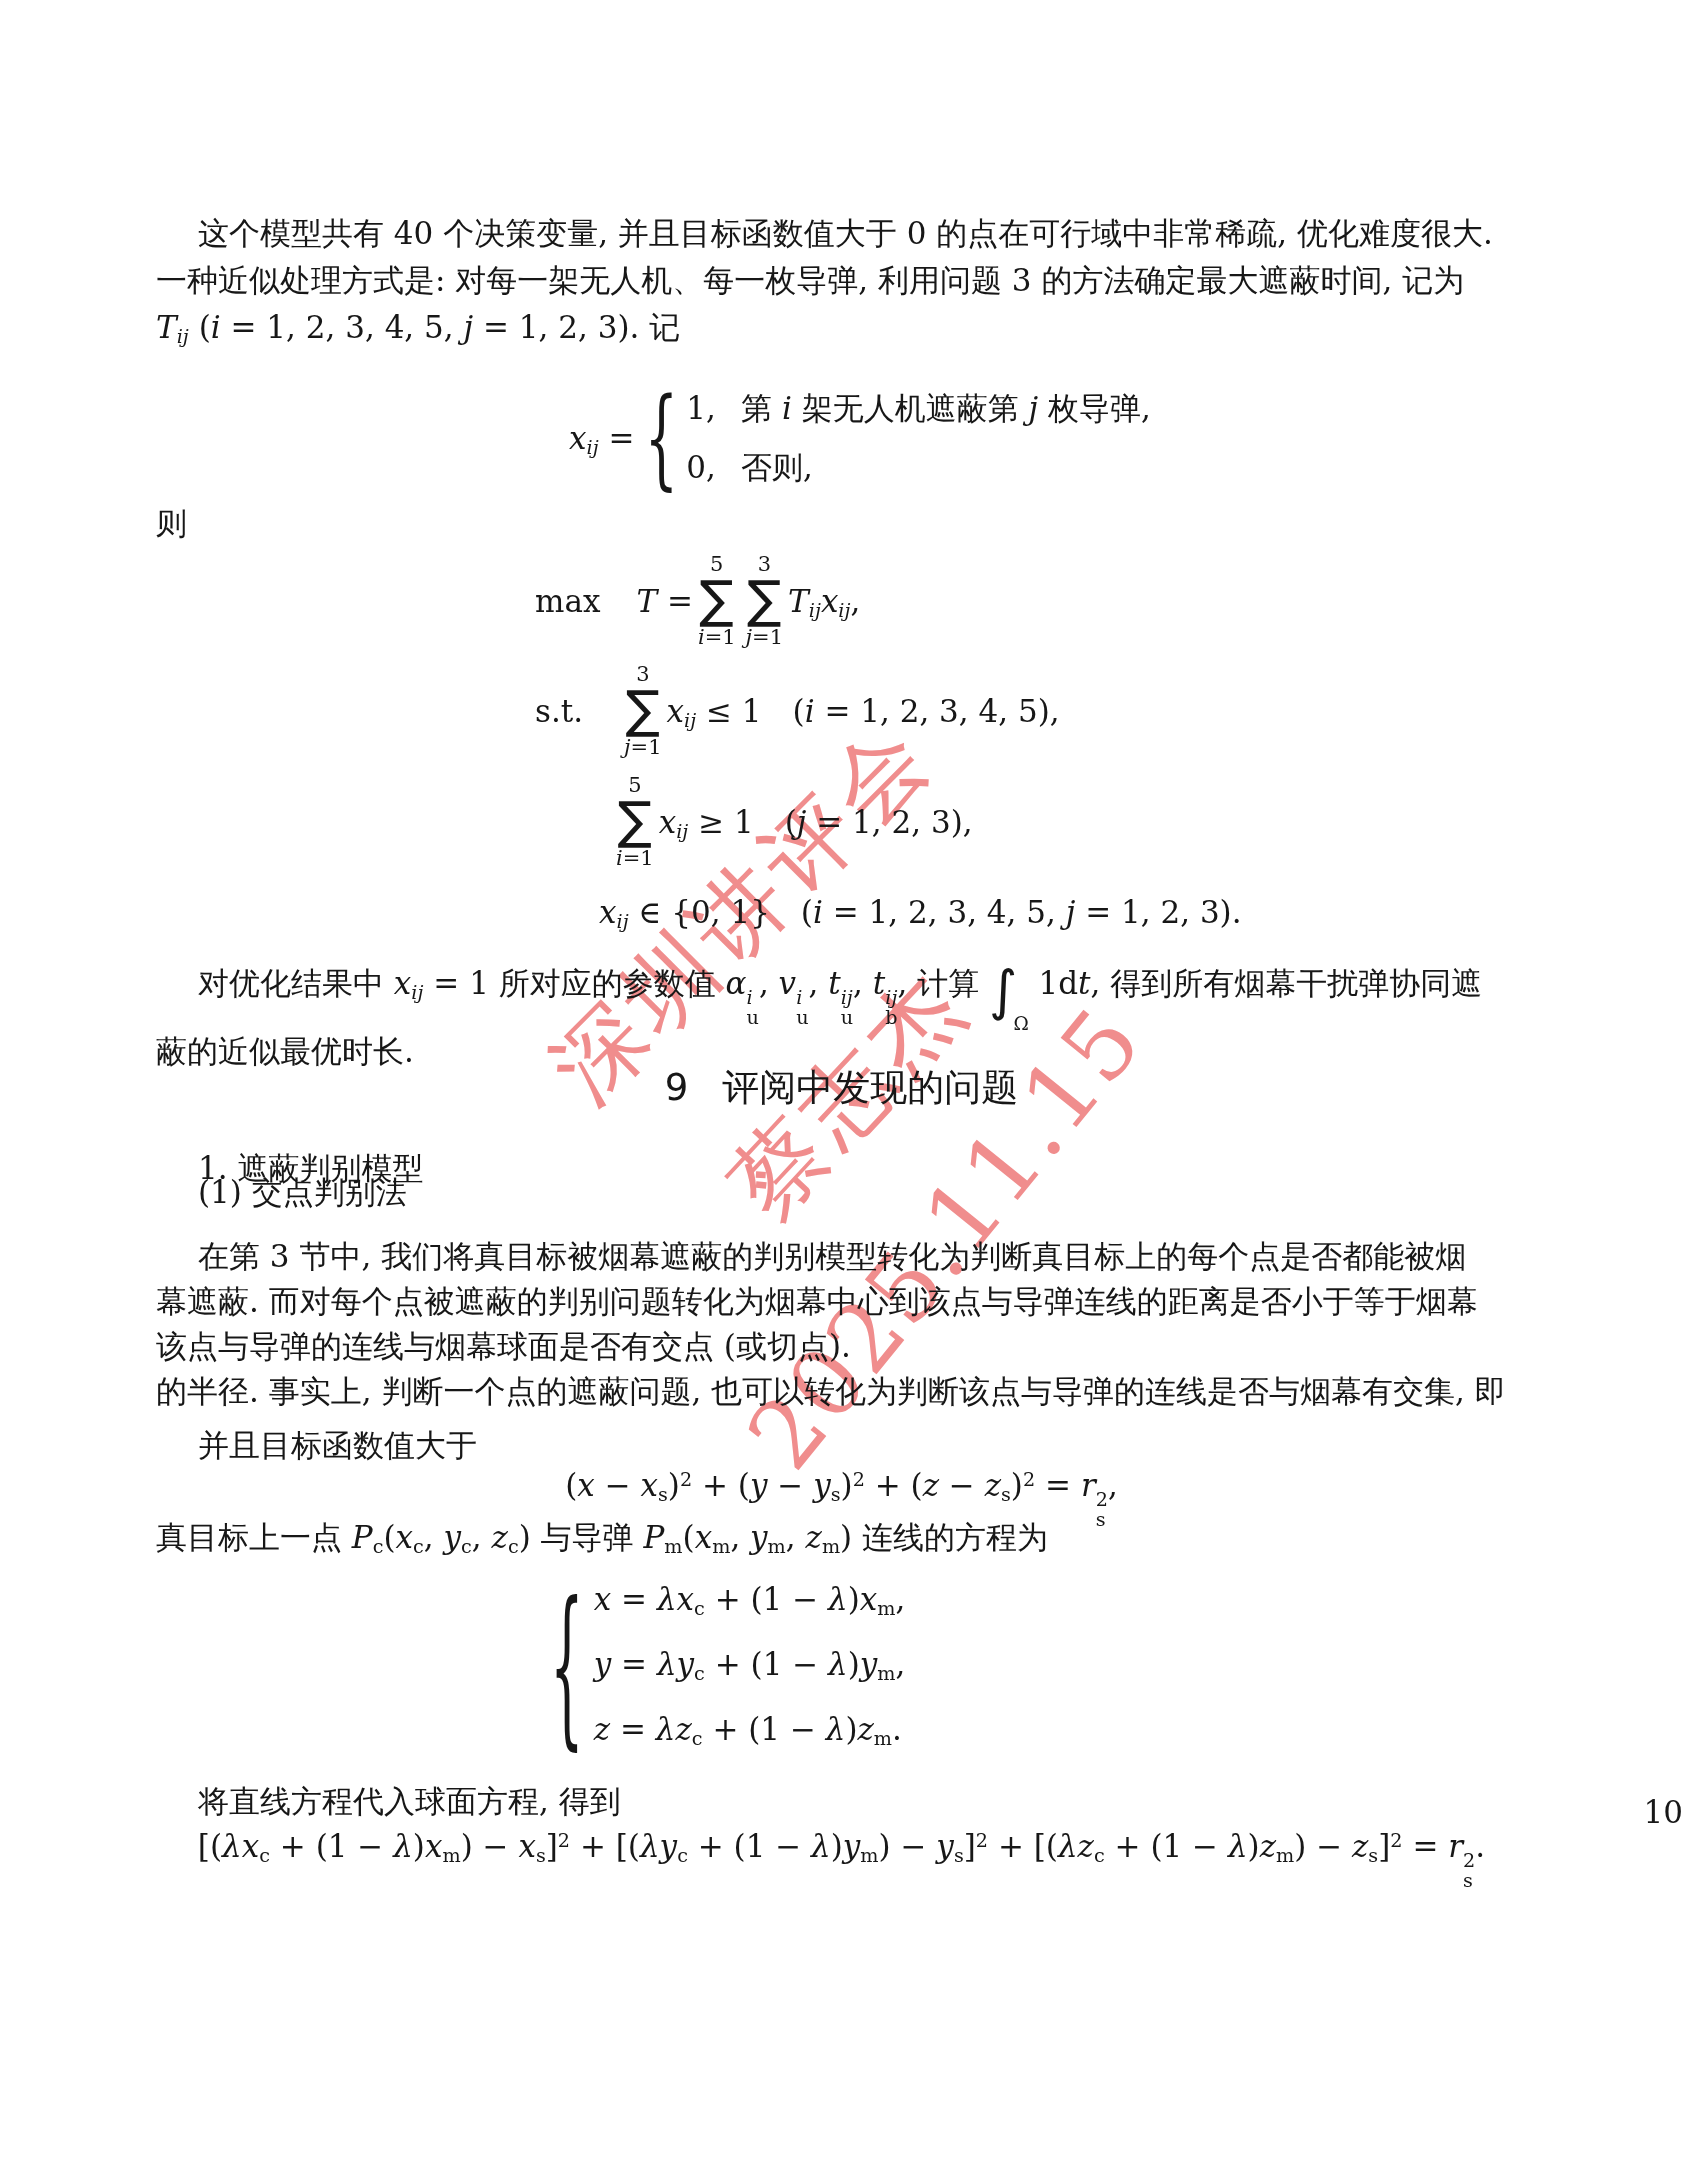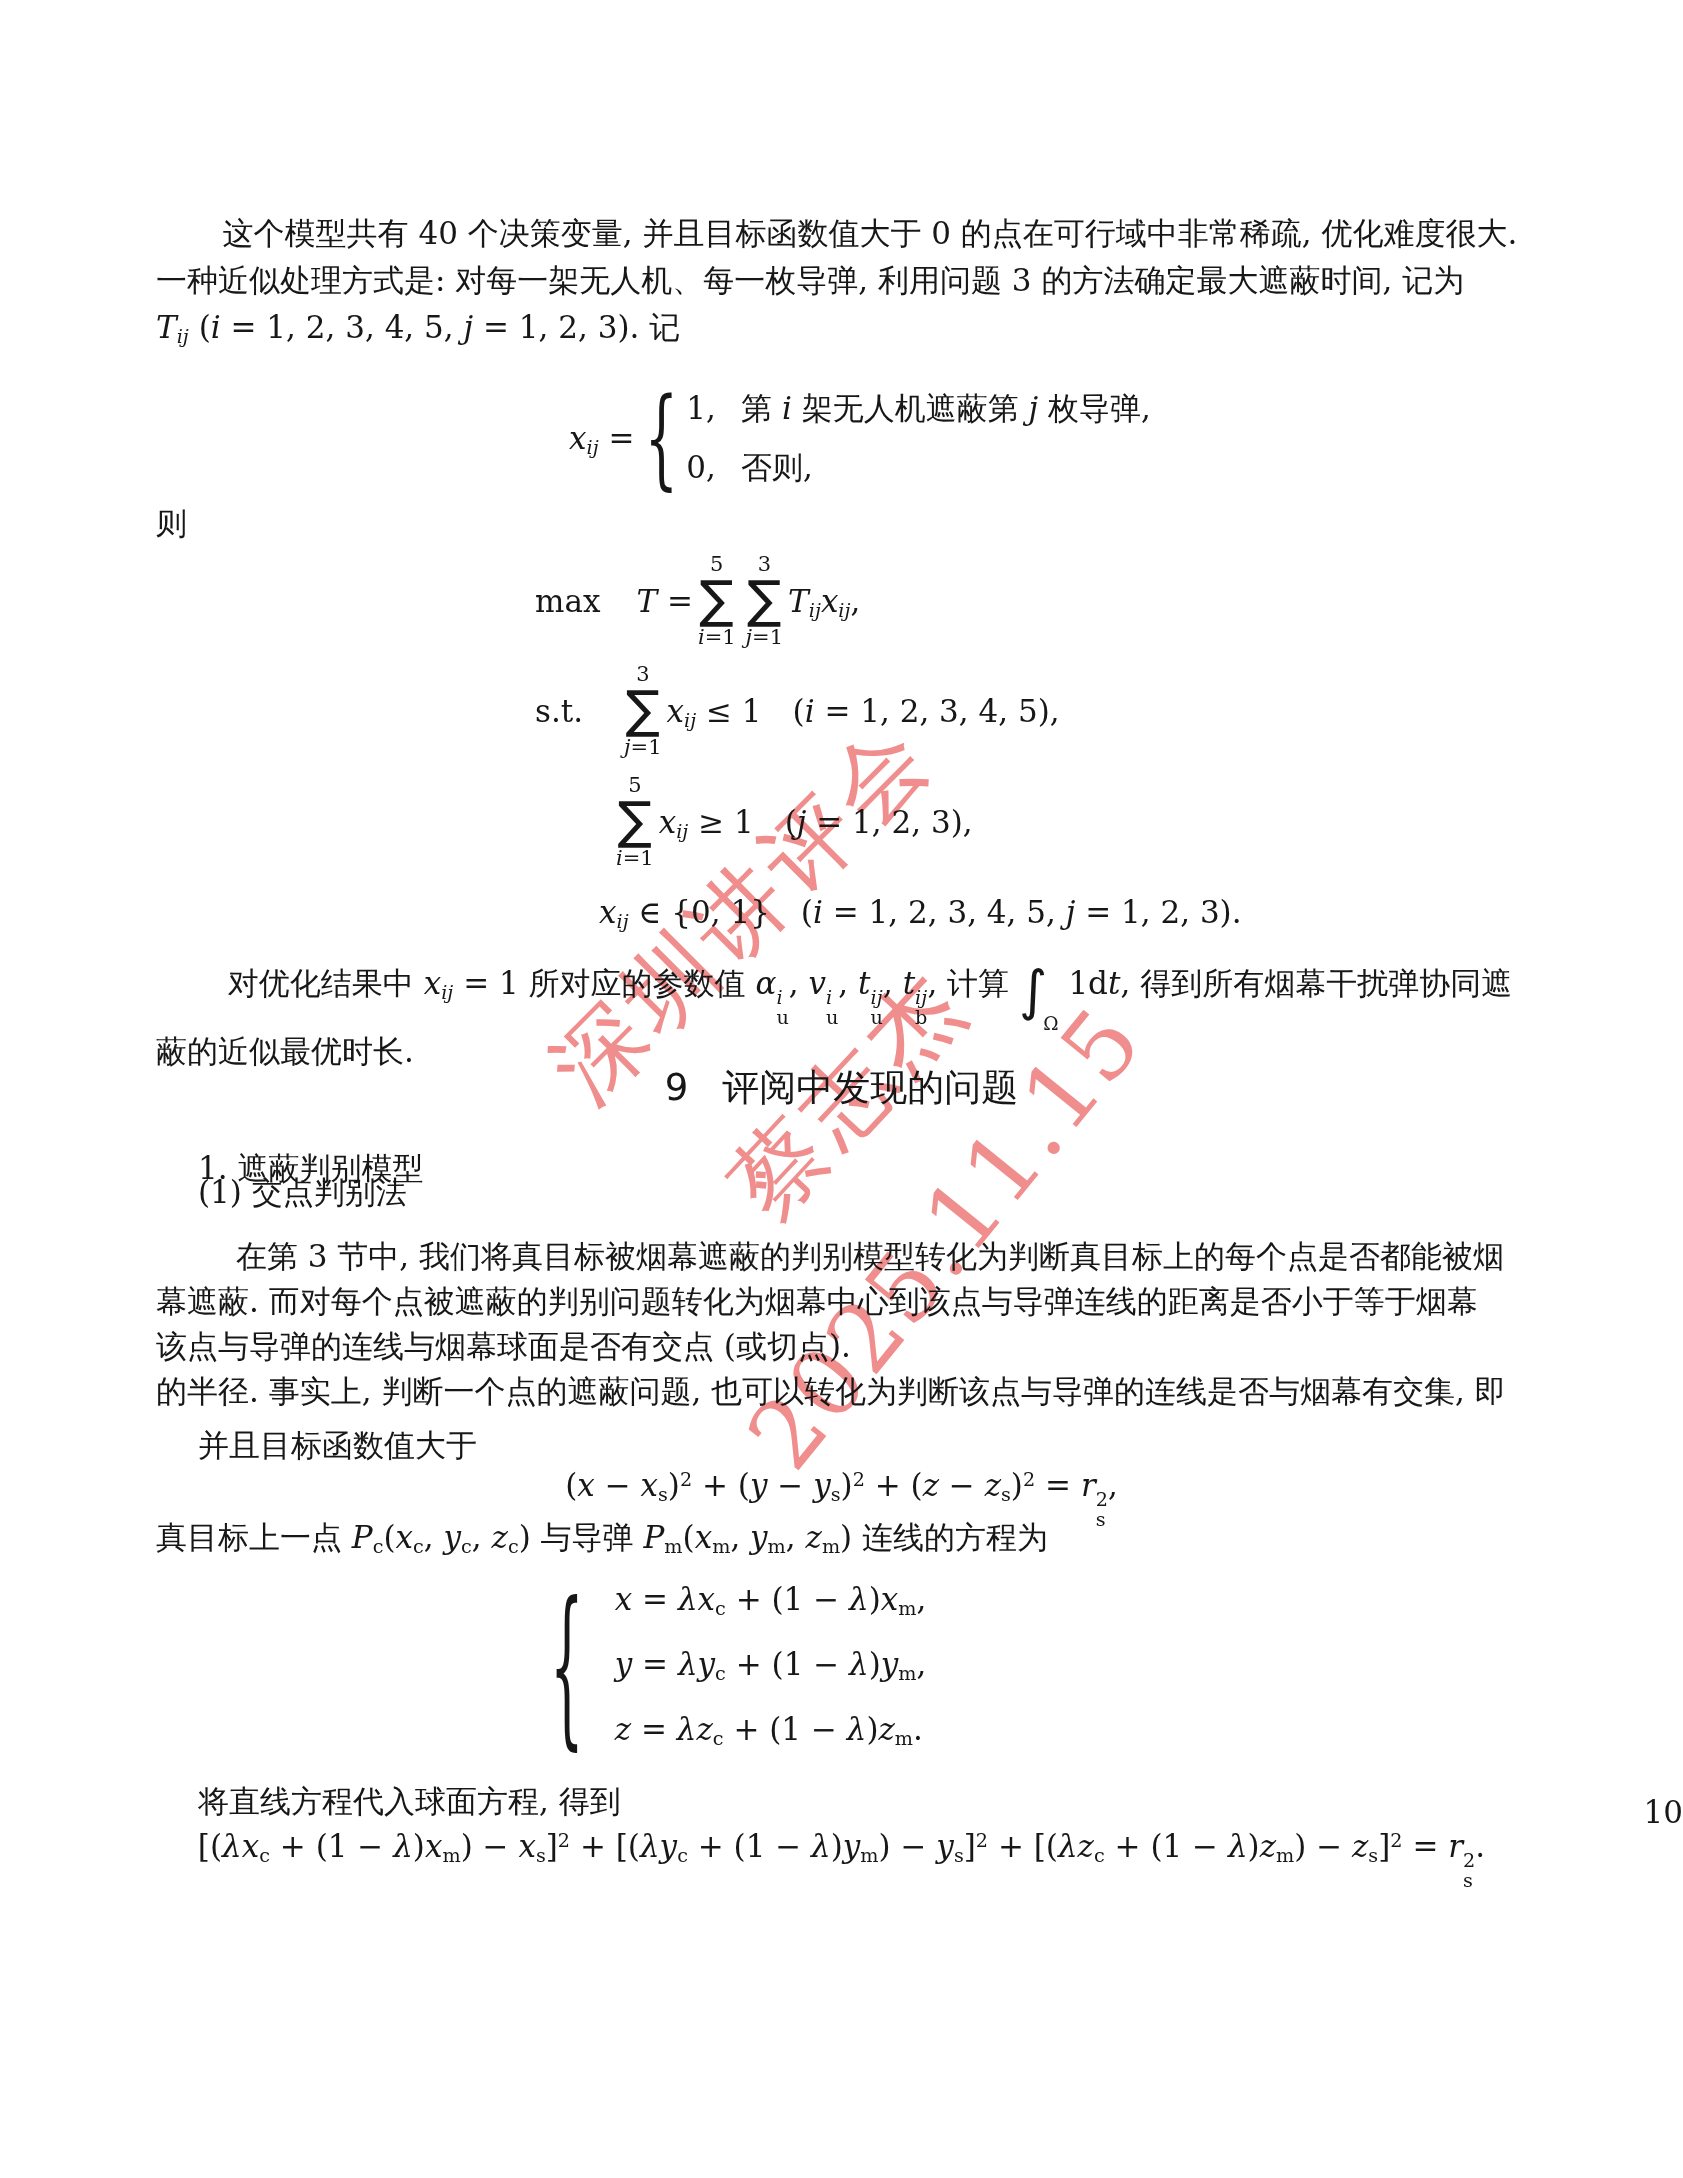--- a/index.html
+++ b/index.html
@@ -4,41 +4,41 @@
 <style>
   html,body{margin:0;padding:0;background:#888;}
   .page{
     position:relative;width:1683px;height:2178px;background:#ffffff;
     font-family:"DejaVu Serif","Liberation Serif",serif;
     font-size:31px;color:#171717;overflow:hidden;margin:0 auto;
   }
   .abs{position:absolute;}
   .ln{line-height:47px;white-space:nowrap;}
   .ln45{line-height:45px;white-space:nowrap;}
-  .ind{padding-left:42px;text-align:center;}
+  .ind{padding-left:42px;}
   i{font-style:italic;font-family:"DejaVu Serif",serif;}
   sub{font-size:0.62em;vertical-align:-0.28em;line-height:0;}
   sup{font-size:0.62em;vertical-align:0.5em;line-height:0;}
   .ss{display:inline-flex;flex-direction:column;align-items:flex-start;
       vertical-align:-0.52em;line-height:1.05;font-size:0.62em;}
   .ss span{display:block;}
   .intg{font-size:1.75em;line-height:0;vertical-align:-0.28em;font-family:"DejaVu Sans",sans-serif;}
   .intg sub{font-size:0.34em;vertical-align:-1.15em;margin-left:-4px;font-family:"DejaVu Serif",serif;}
   
   .eqrow{position:absolute;display:flex;align-items:center;white-space:nowrap;}
   .bigop{display:inline-flex;flex-direction:column;align-items:center;line-height:1;margin:0 5px;}
   .bigop .lim{font-size:21px;line-height:1.15;}
   .bigop .op{font-size:51px;line-height:0.95;font-family:"DejaVu Sans",sans-serif;font-weight:400;}
   .gapL{display:inline-block;width:36px;}
   .brace2{display:inline-block;font-size:53px;transform:scaleY(2.05);transform-origin:50% 50%;
           margin:0 8px 0 10px;font-weight:400;}
   .brace3{display:inline-block;font-size:53px;transform:scaleY(3.25);transform-origin:50% 50%;
           margin:0 10px 0 0;}
   .cases-col .cln{line-height:59px;white-space:nowrap;}
-  .sys-col .sln{line-height:65px;white-space:nowrap;margin-left:21px;}
+  .sys-col .sln{line-height:65px;white-space:nowrap;}
   .center{left:0;width:1683px;text-align:center;}
   .heading{font-family:"DejaVu Sans","Liberation Sans",sans-serif;font-weight:400;font-size:37px;}
   .hgap{display:inline-block;width:34px;}
   
   .wm{position:absolute;color:#ef8484;font-family:"DejaVu Serif",serif;
       white-space:nowrap;z-index:1;font-size:91px;letter-spacing:7px;opacity:0.92;}
   .content{position:absolute;left:0;top:0;width:100%;height:100%;z-index:2;}
 </style>
 </head>
 <body>

